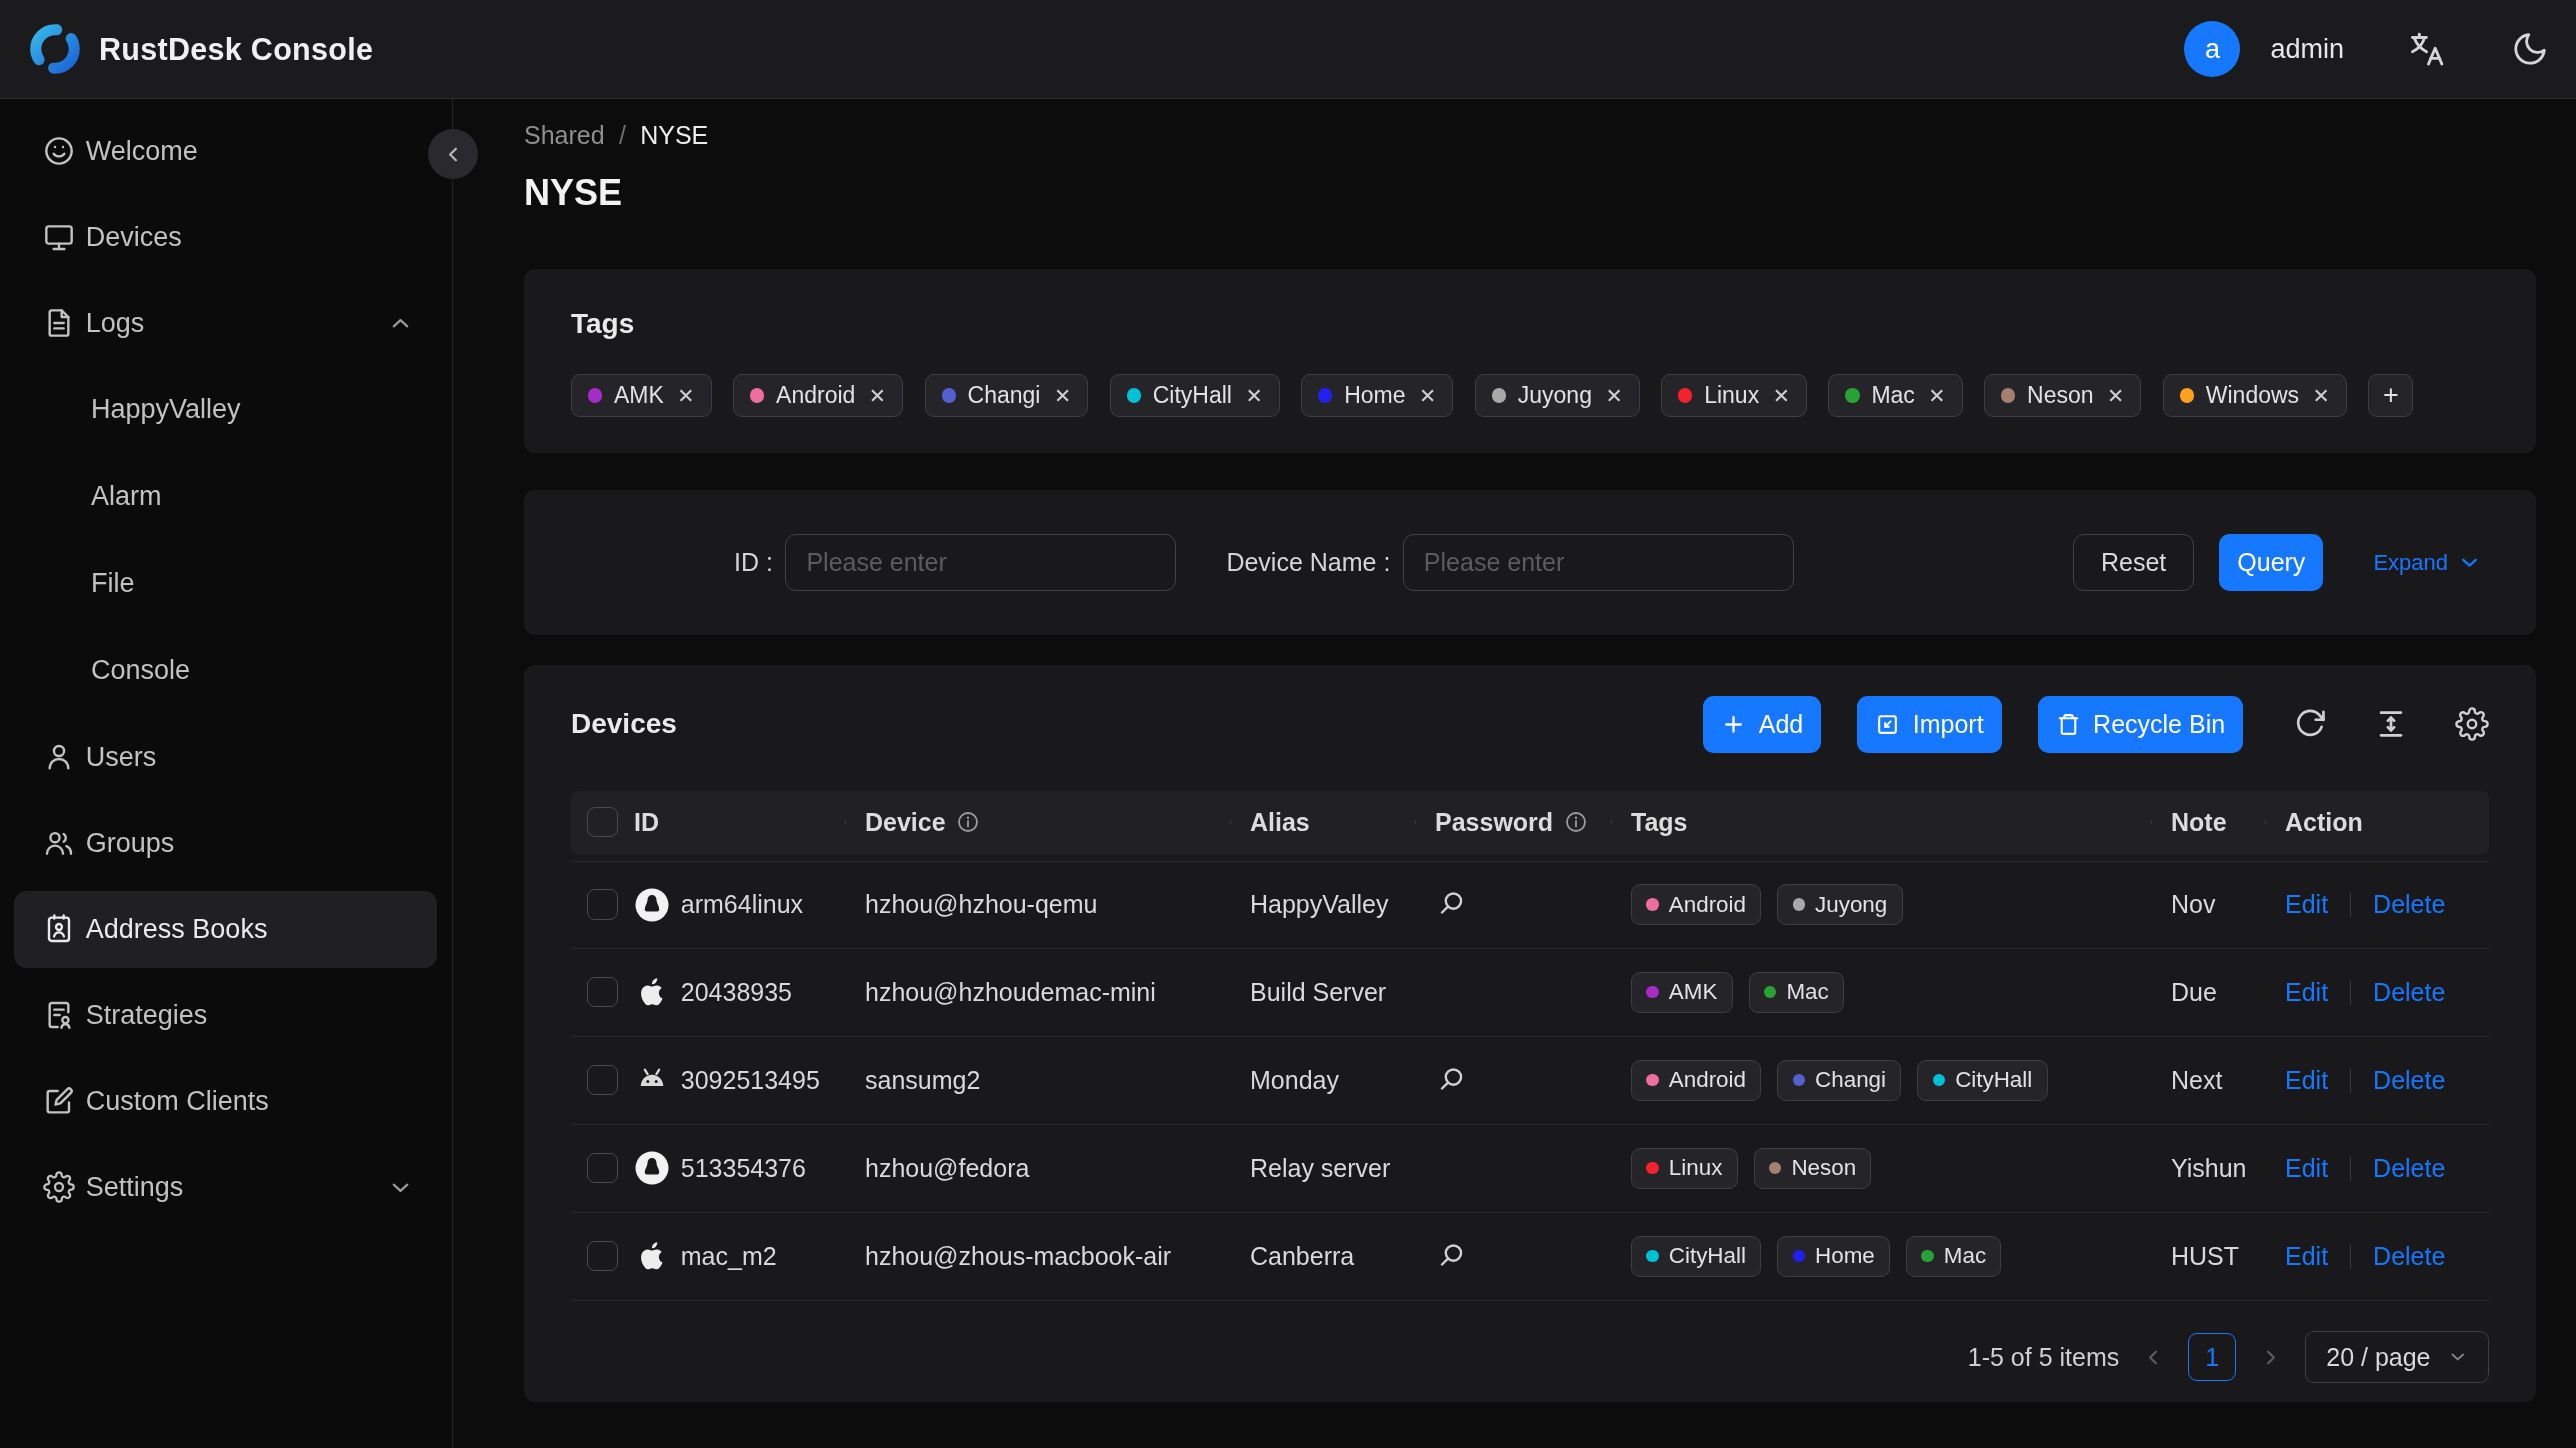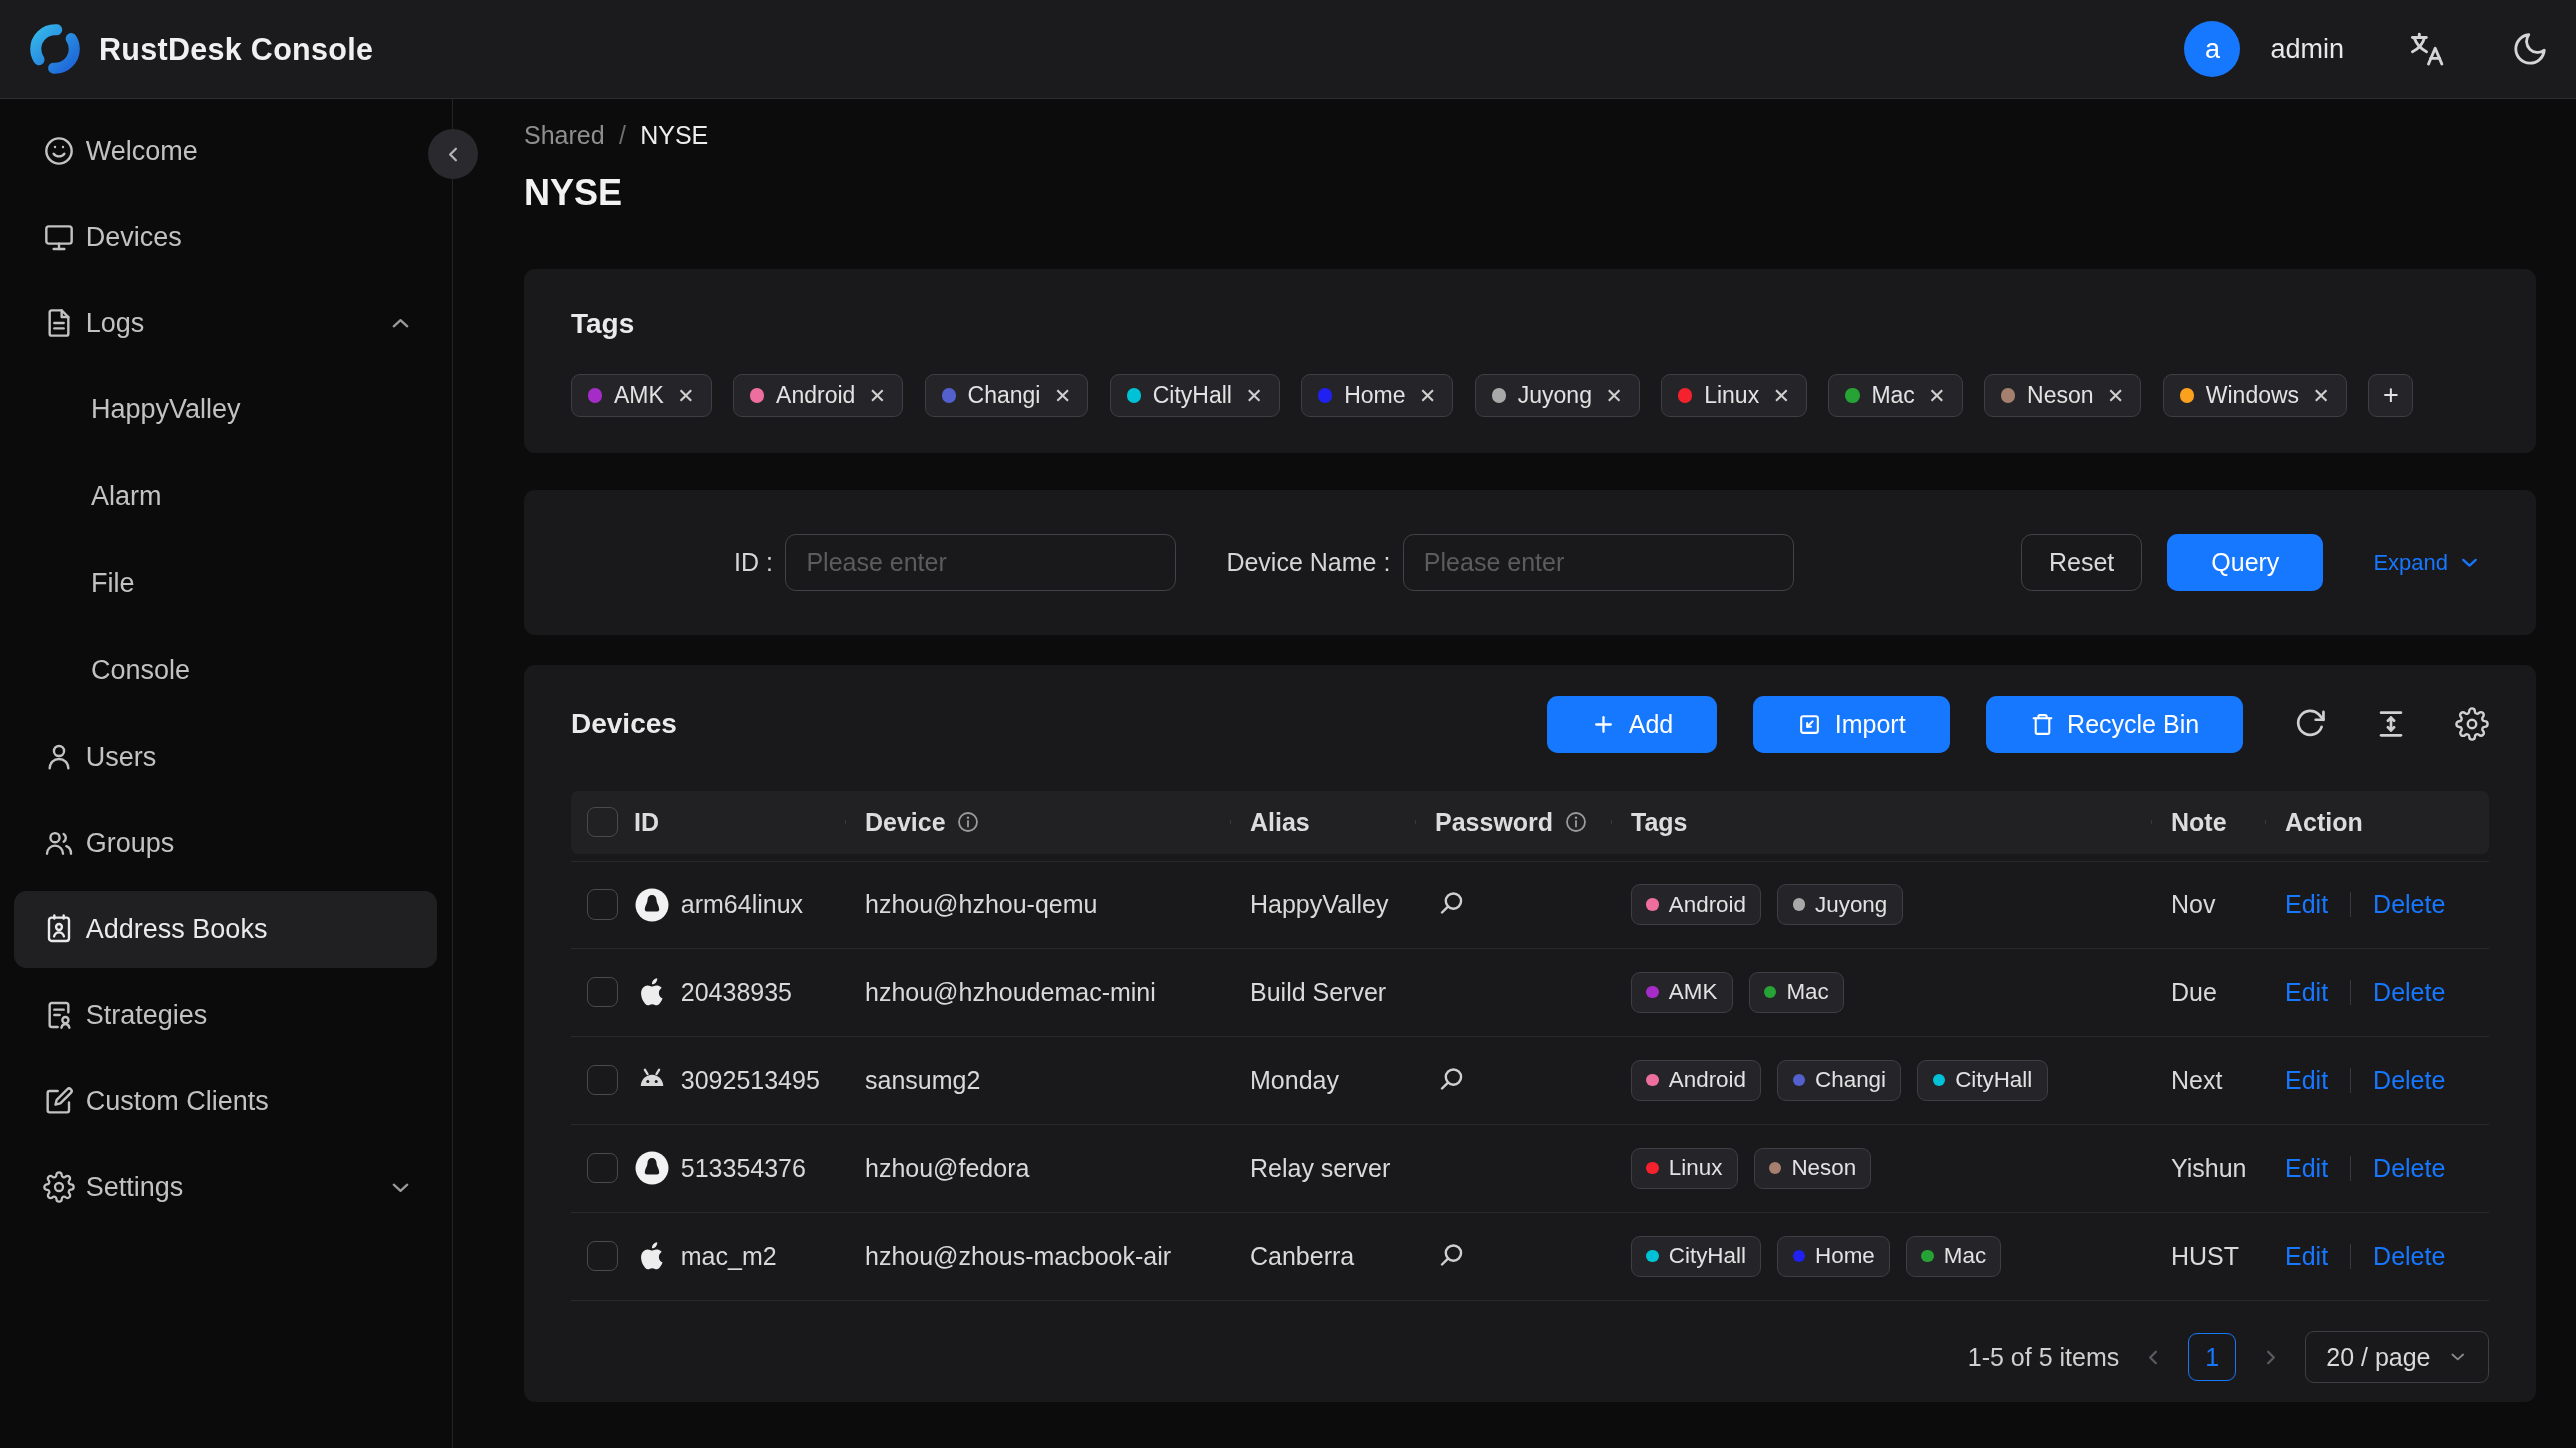--- a/index.html
+++ b/index.html
@@ -48,21 +48,21 @@
 
   
   .card.filterc{top:391px;height:145px}
   .filter-row{display:flex;align-items:center;height:100%;padding-right:54px}
   .f-sp{width:210px;flex:none}
   .f-label{font-size:25px;color:#d6d6d6;white-space:nowrap}
   .f-input{width:391px;height:57px;border:1.8px solid #434347;border-radius:10.8px;background:transparent;margin-left:12.5px;font-size:25px;color:#d9d9d9;padding:0 20px;outline:none;font-family:inherit}
   .f-input::placeholder{color:#5c5c5f}
   .gap56{width:50px;flex:none}
   .btn-ghost{height:57px;padding:0 27px;border:1.8px solid #434347;border-radius:10.8px;background:transparent;color:#dadada;font-size:25px;margin-left:auto;cursor:pointer;font-family:inherit}
-  .btn-primary{height:57px;padding:0 44px;background:#1677ff;border:none;border-radius:10.8px;color:#fff;font-size:25px;display:inline-flex;align-items:center;gap:12.5px;cursor:pointer;font-family:inherit}
+  .btn-primary{height:57px;padding:0 18px;background:#1677ff;border:none;border-radius:10.8px;color:#fff;font-size:25px;display:inline-flex;align-items:center;gap:12.5px;cursor:pointer;font-family:inherit}
   .filter-row .btn-primary{margin-left:25px}
   .expand{margin-left:50px;color:#1677ff;font-size:22px;display:flex;gap:9px;align-items:flex-start;cursor:pointer}
 
   
   .card.devc{top:566px;height:737px;padding:0 47px}
   .dev-head{display:flex;align-items:center;margin-top:30.5px;height:57px}
   .dev-actions{margin-left:auto;display:flex;align-items:center;gap:36px}
   .tool-icon{margin-left:10.8px;cursor:pointer}
   .tool-icon.first{margin-left:14.3px}
 

